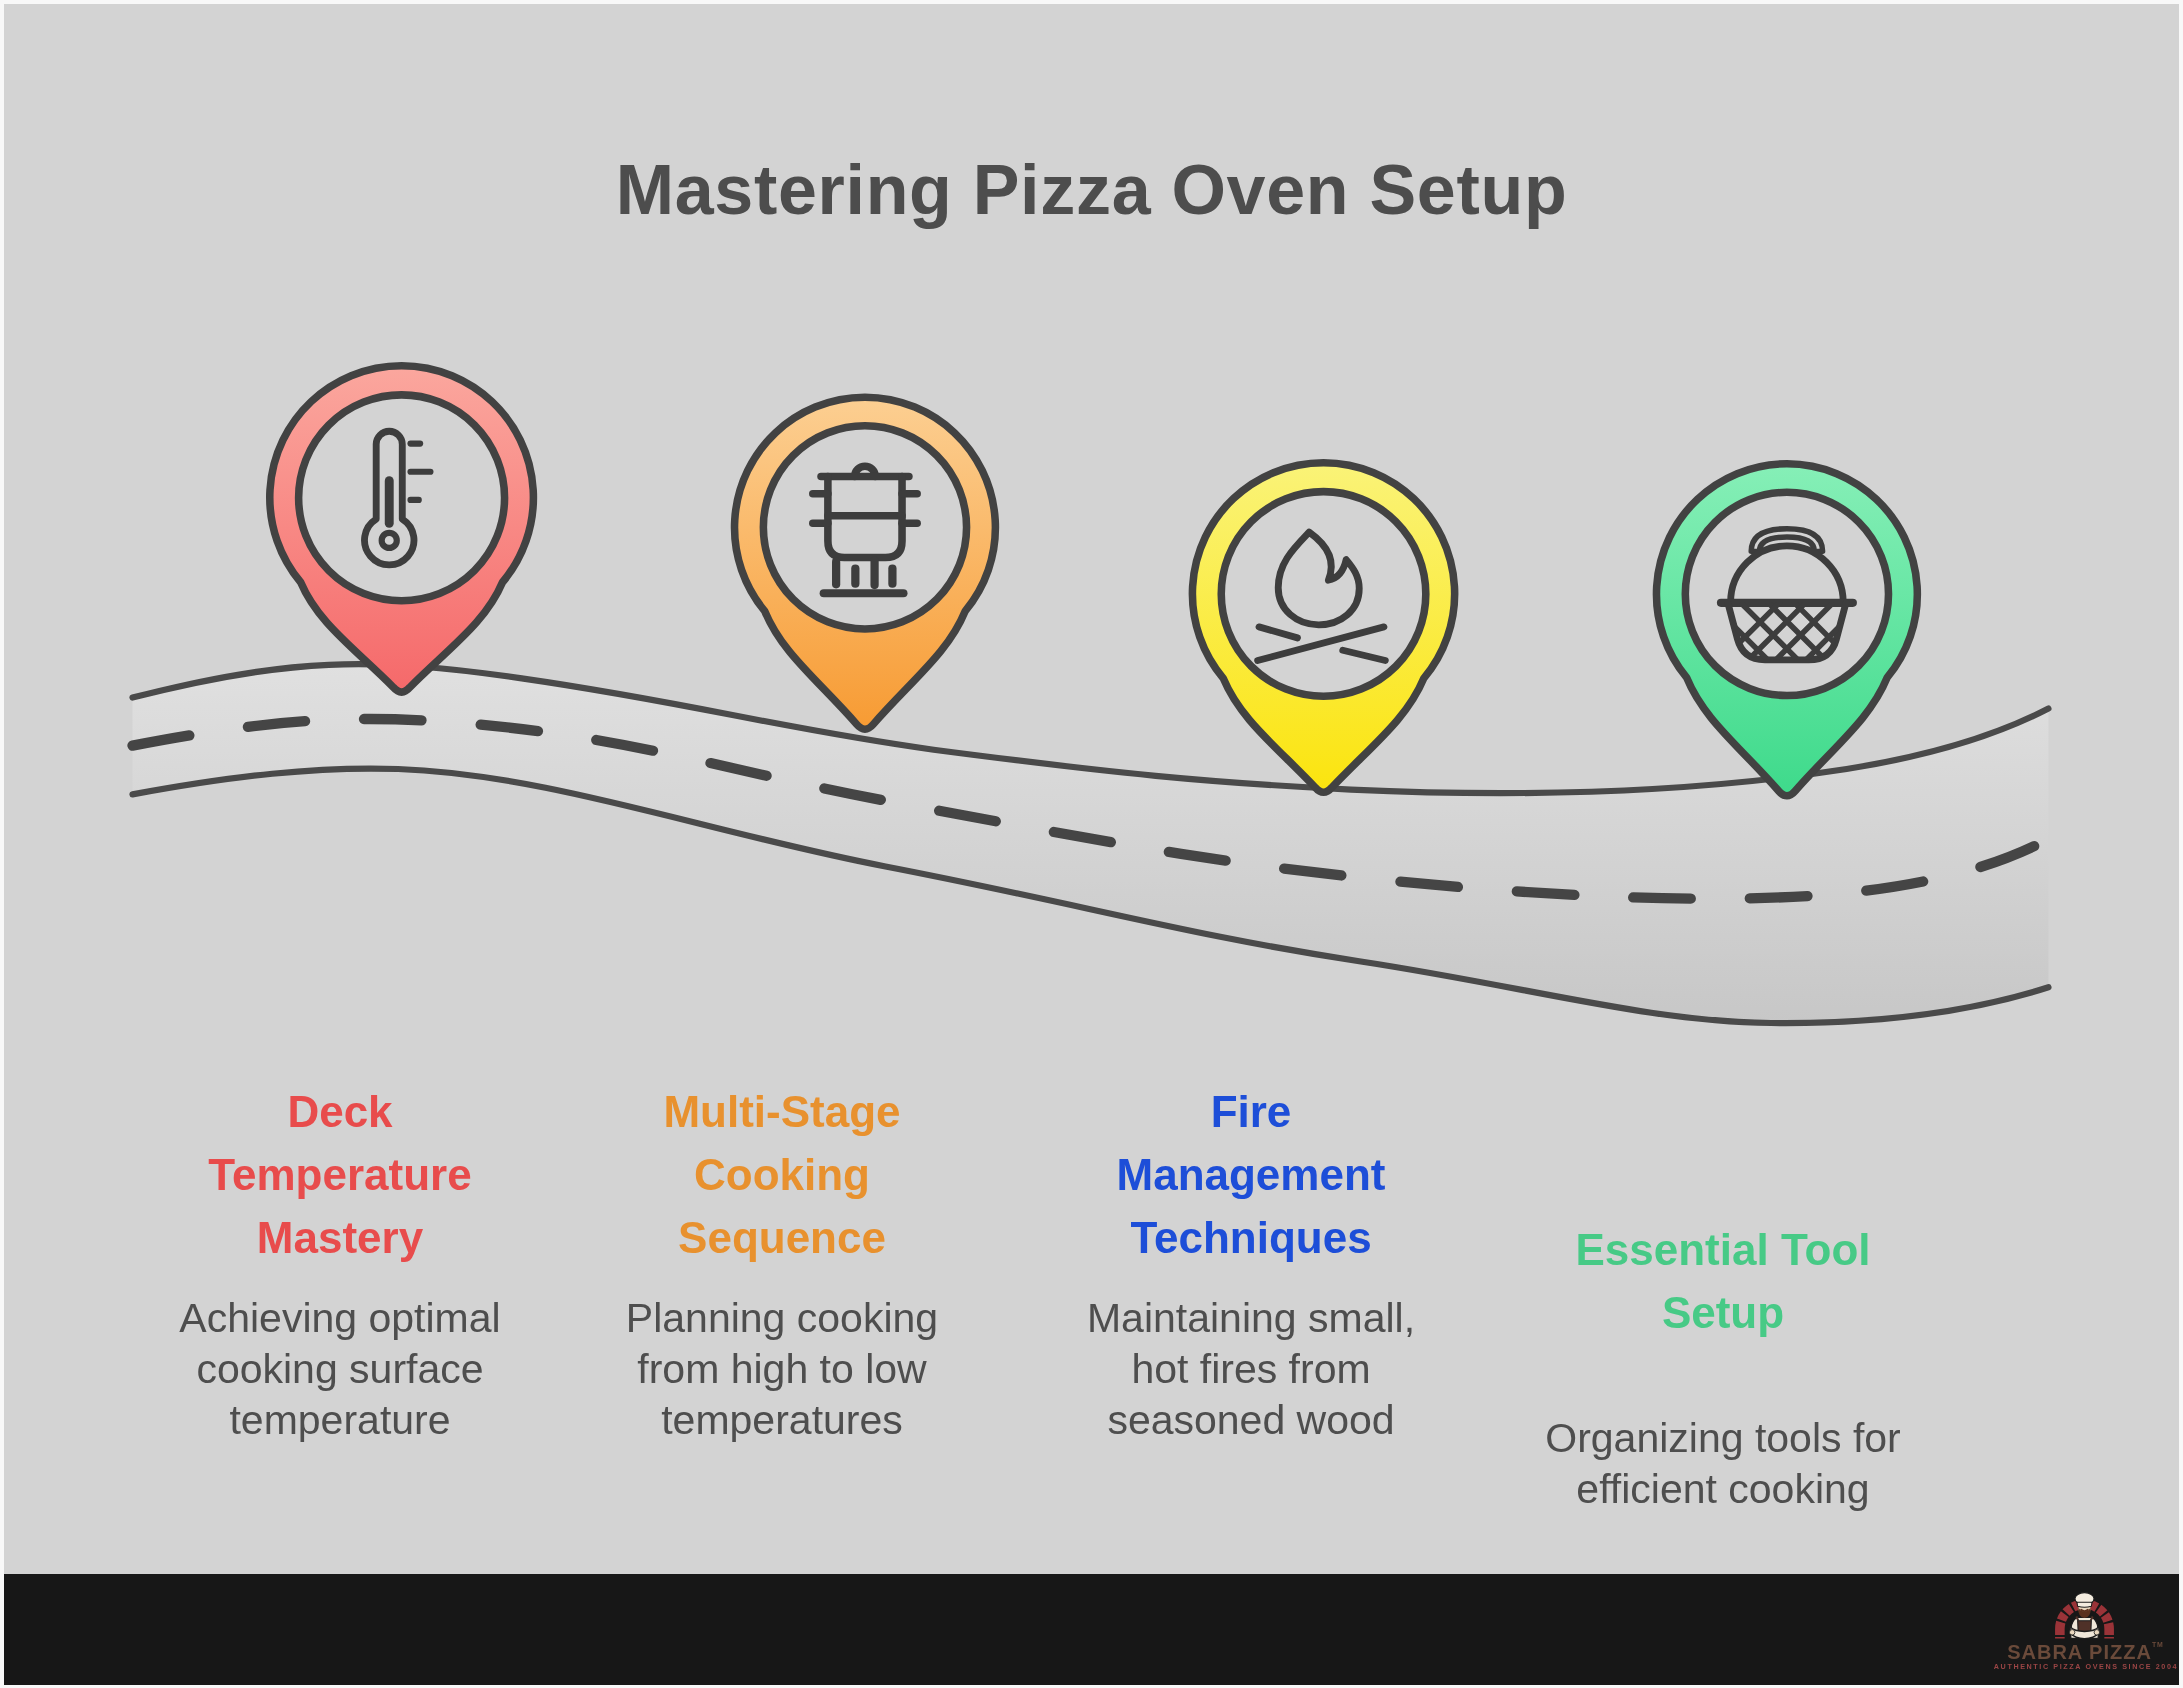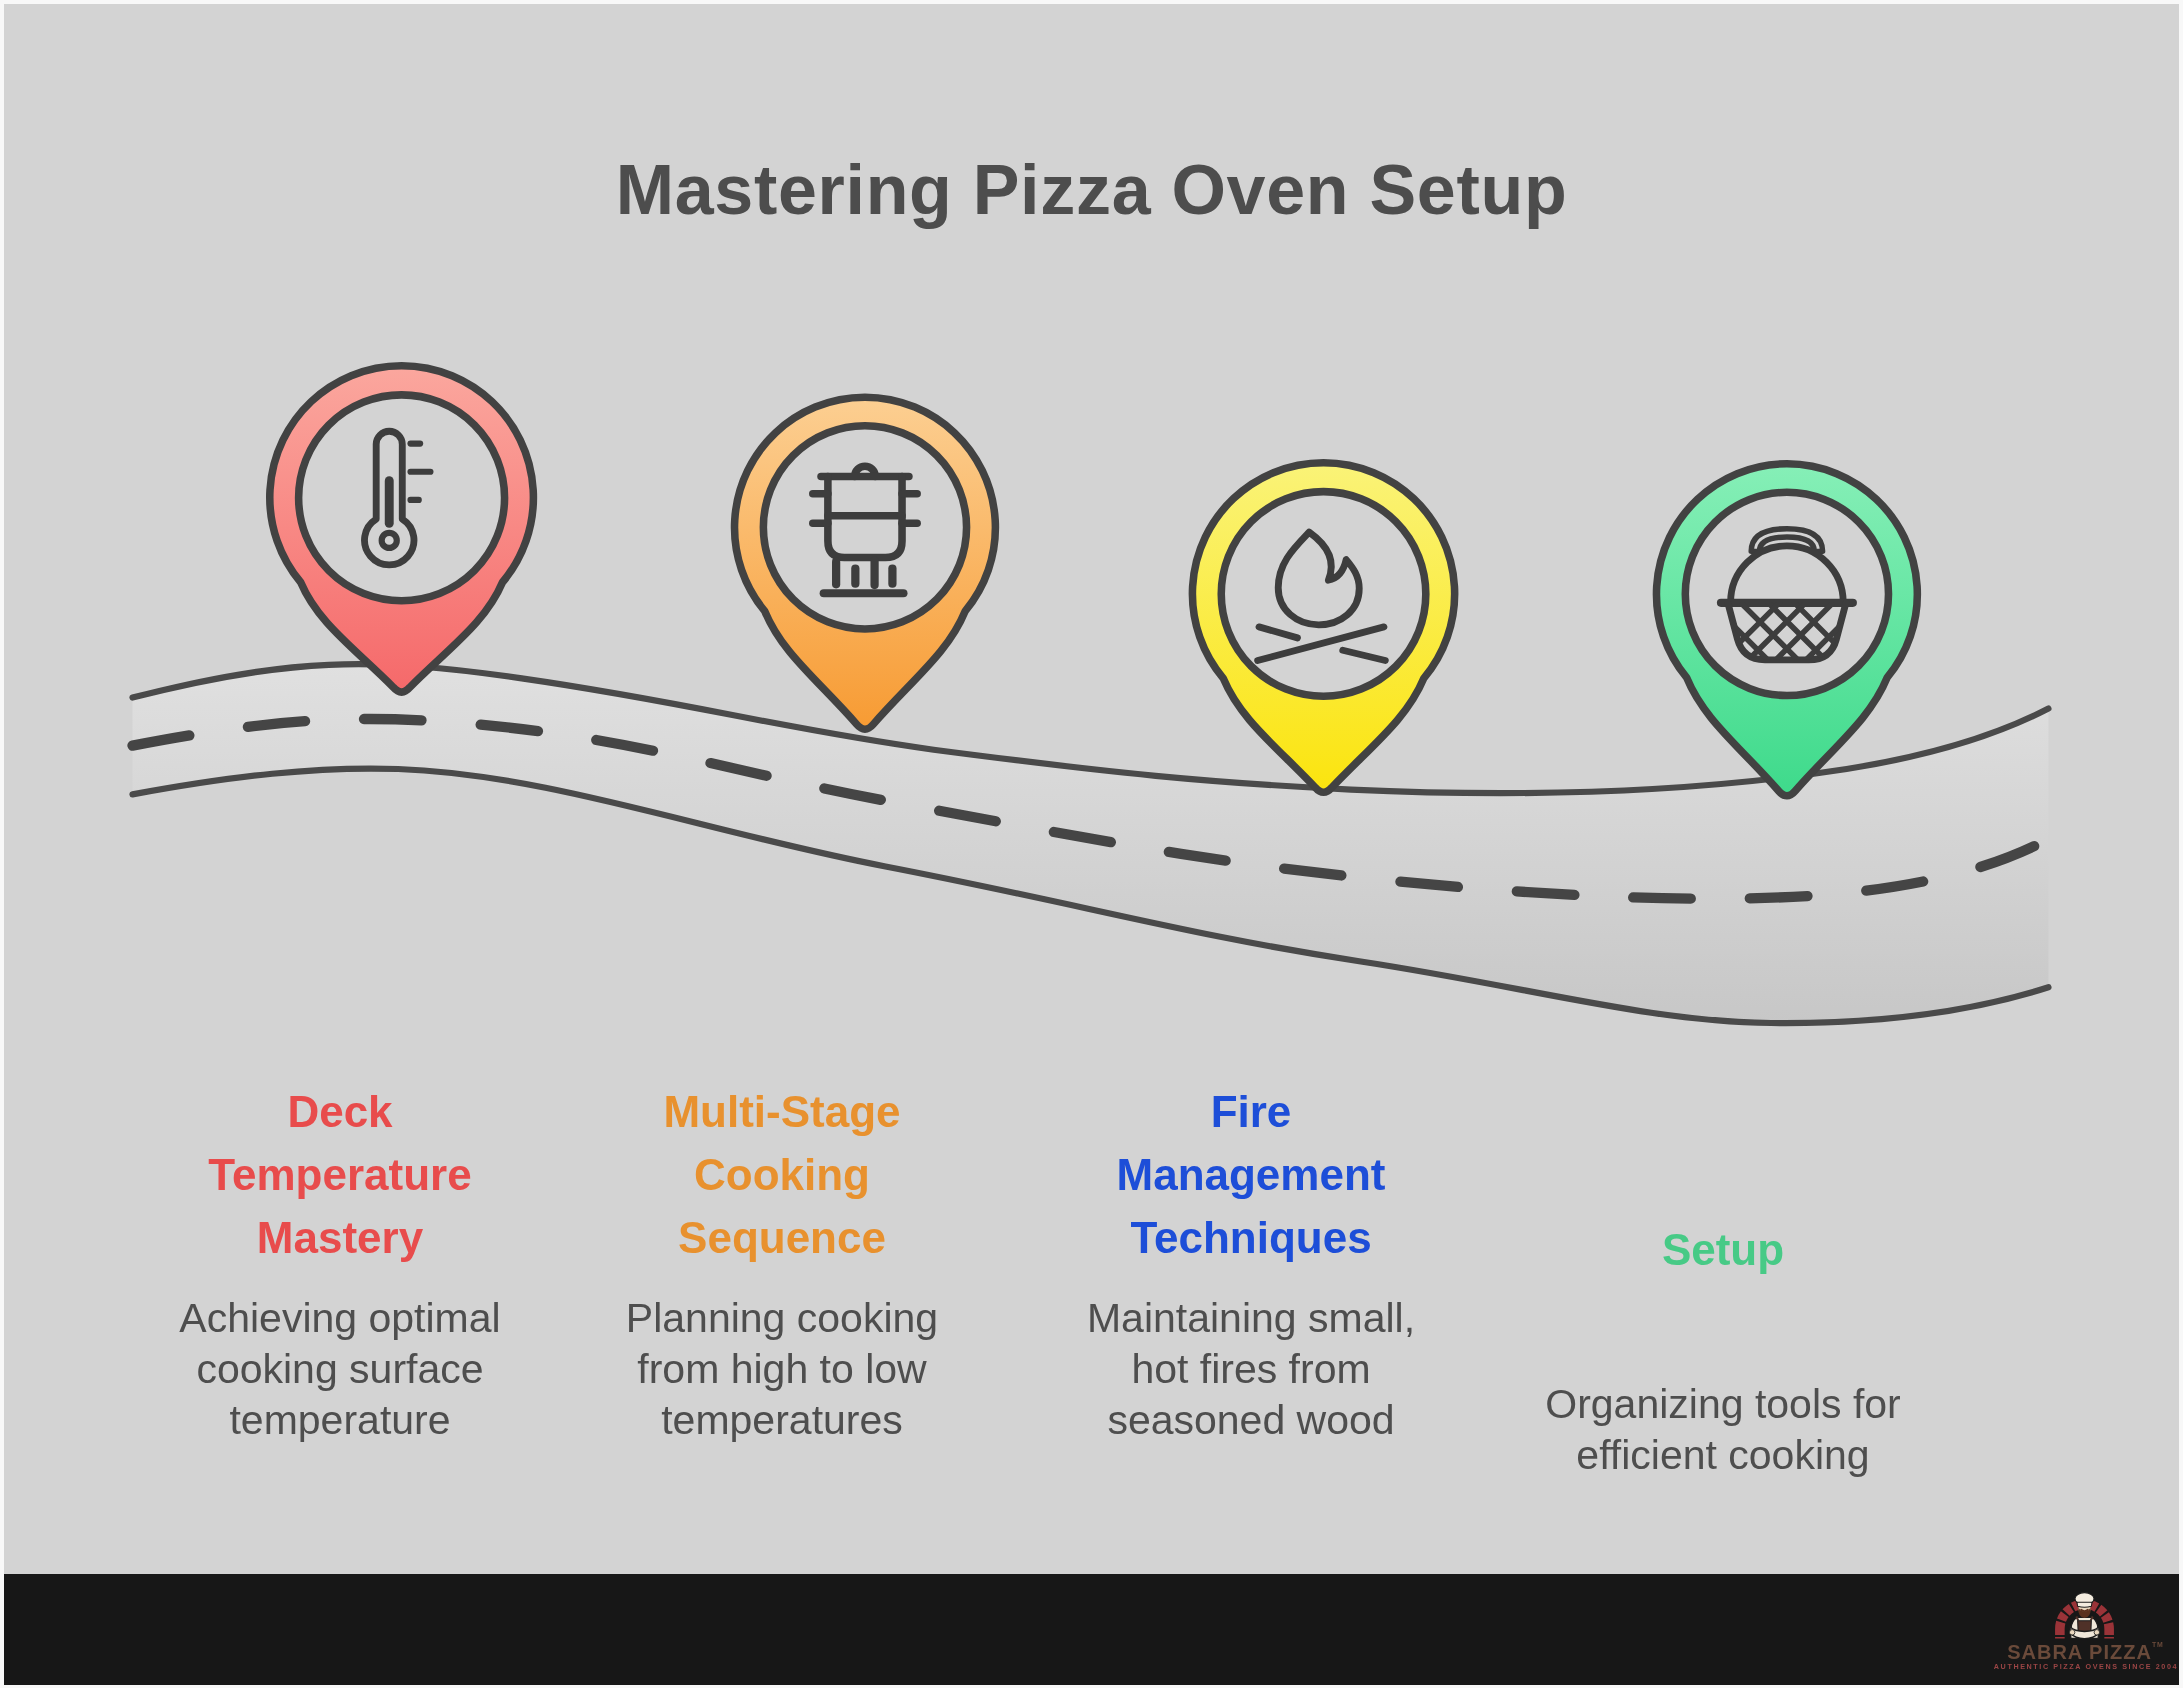--- a/index.html
+++ b/index.html
@@ -26,21 +26,21 @@
   }
   .step-title{font-size:44px;font-weight:bold;line-height:63px;}
   .step-desc{font-size:41px;line-height:51px;color:#4e4e4e;}
   .s0{left:148px;}  .s0 .step-title{color:#e84c4c;top:0;}
   .s1{left:590px;}  .s1 .step-title{color:#e8912e;}
   .s2{left:1059px;} .s2 .step-title{color:#e0d31e;}
   .s3{left:1531px;} .s3 .step-title{color:#47ca86;}
   .t-a{top:1080px;} 
   .t-b{top:1218px;} 
   .d-a{top:1293px;} 
-  .d-b{top:1379px;}
+  .d-b{top:1413px;}
   .col-wrap{position:absolute;width:384px;text-align:center;z-index:5;}
   .footer{
     position:absolute;left:0;top:1574px;width:2183px;height:115px;
     background:#171717;z-index:20;
   }
   .logo-svg{position:absolute;left:2040px;top:11px;}
   .brand-line{
     position:absolute;left:1992px;top:67px;width:187px;
     text-align:center;
     font-size:20px;font-weight:bold;color:#6a4a3a;letter-spacing:1px;
@@ -213,20 +213,21 @@
   <div class="col-wrap s2 d-a">
     <div class="step-desc">
       <div>Maintaining small,</div>
       <div>hot fires from</div>
       <div>seasoned wood</div>
     </div>
   </div>
 
   <div class="col-wrap s3 t-b">
     <div class="step-title" style="color: rgb(71, 202, 134);">
+      <div>Essential Tool</div>
       <div>Setup</div>
     </div>
   </div>
   <div class="col-wrap s3 d-b">
     <div class="step-desc">
       <div>Organizing tools for</div>
       <div>efficient cooking</div>
     </div>
   </div>
 

